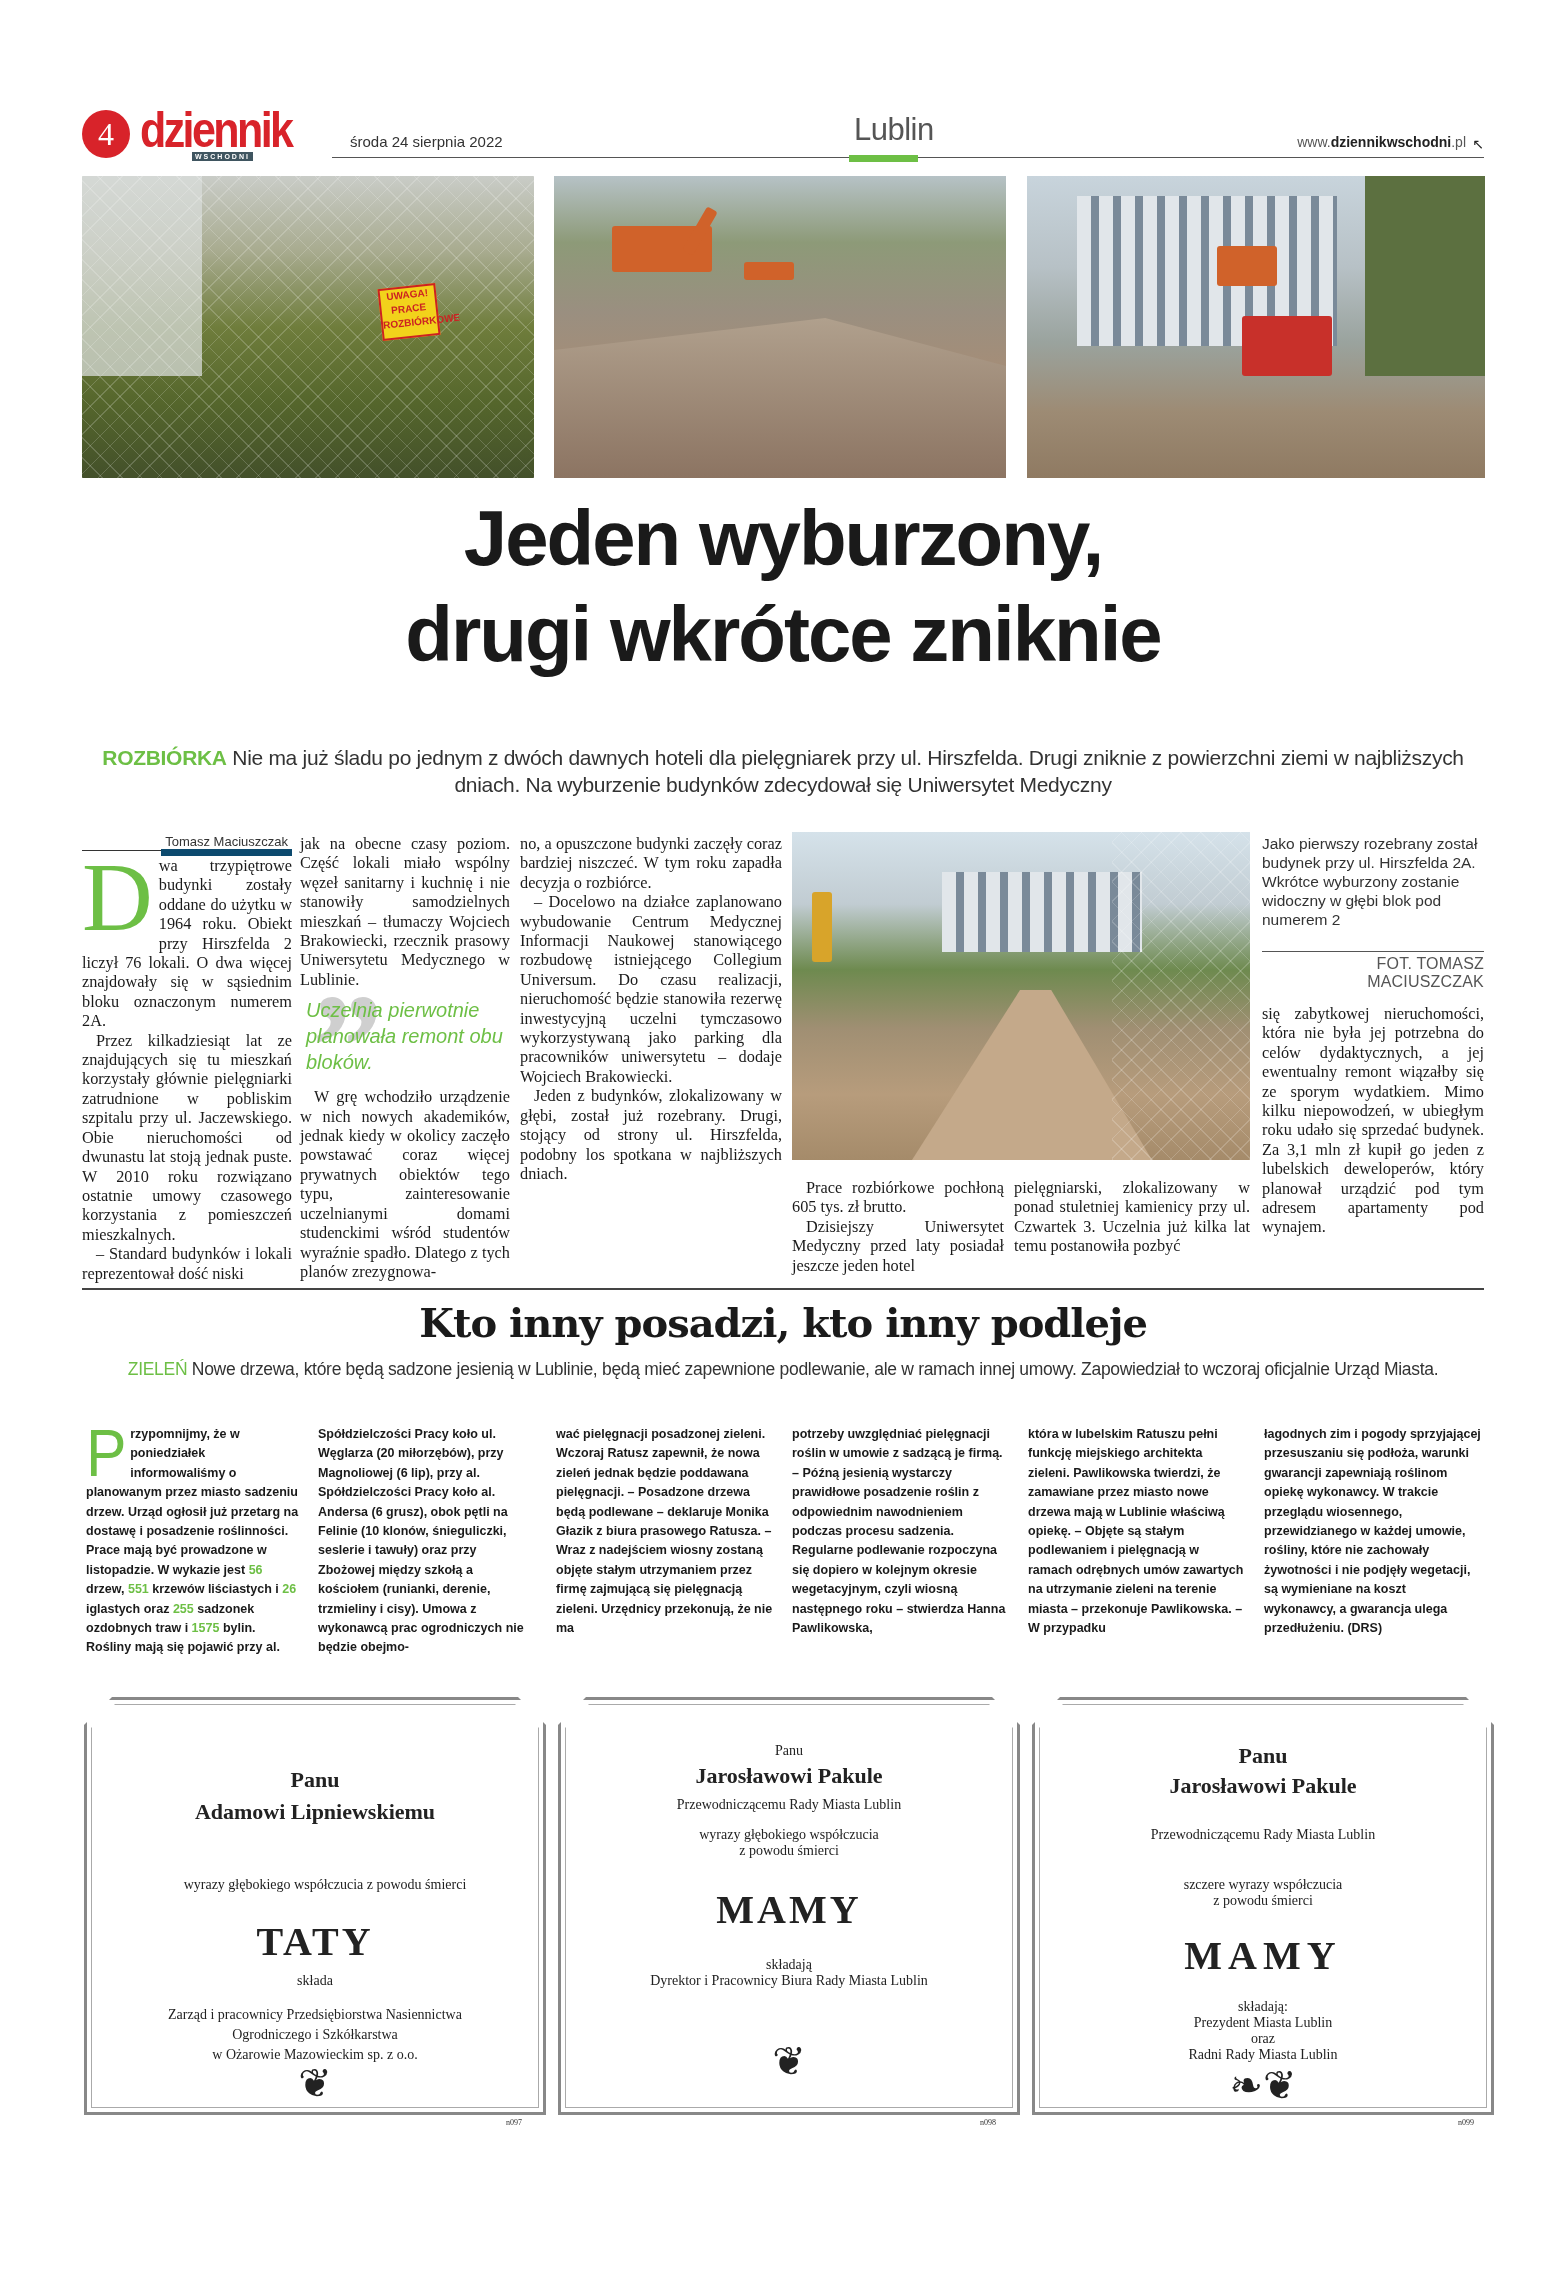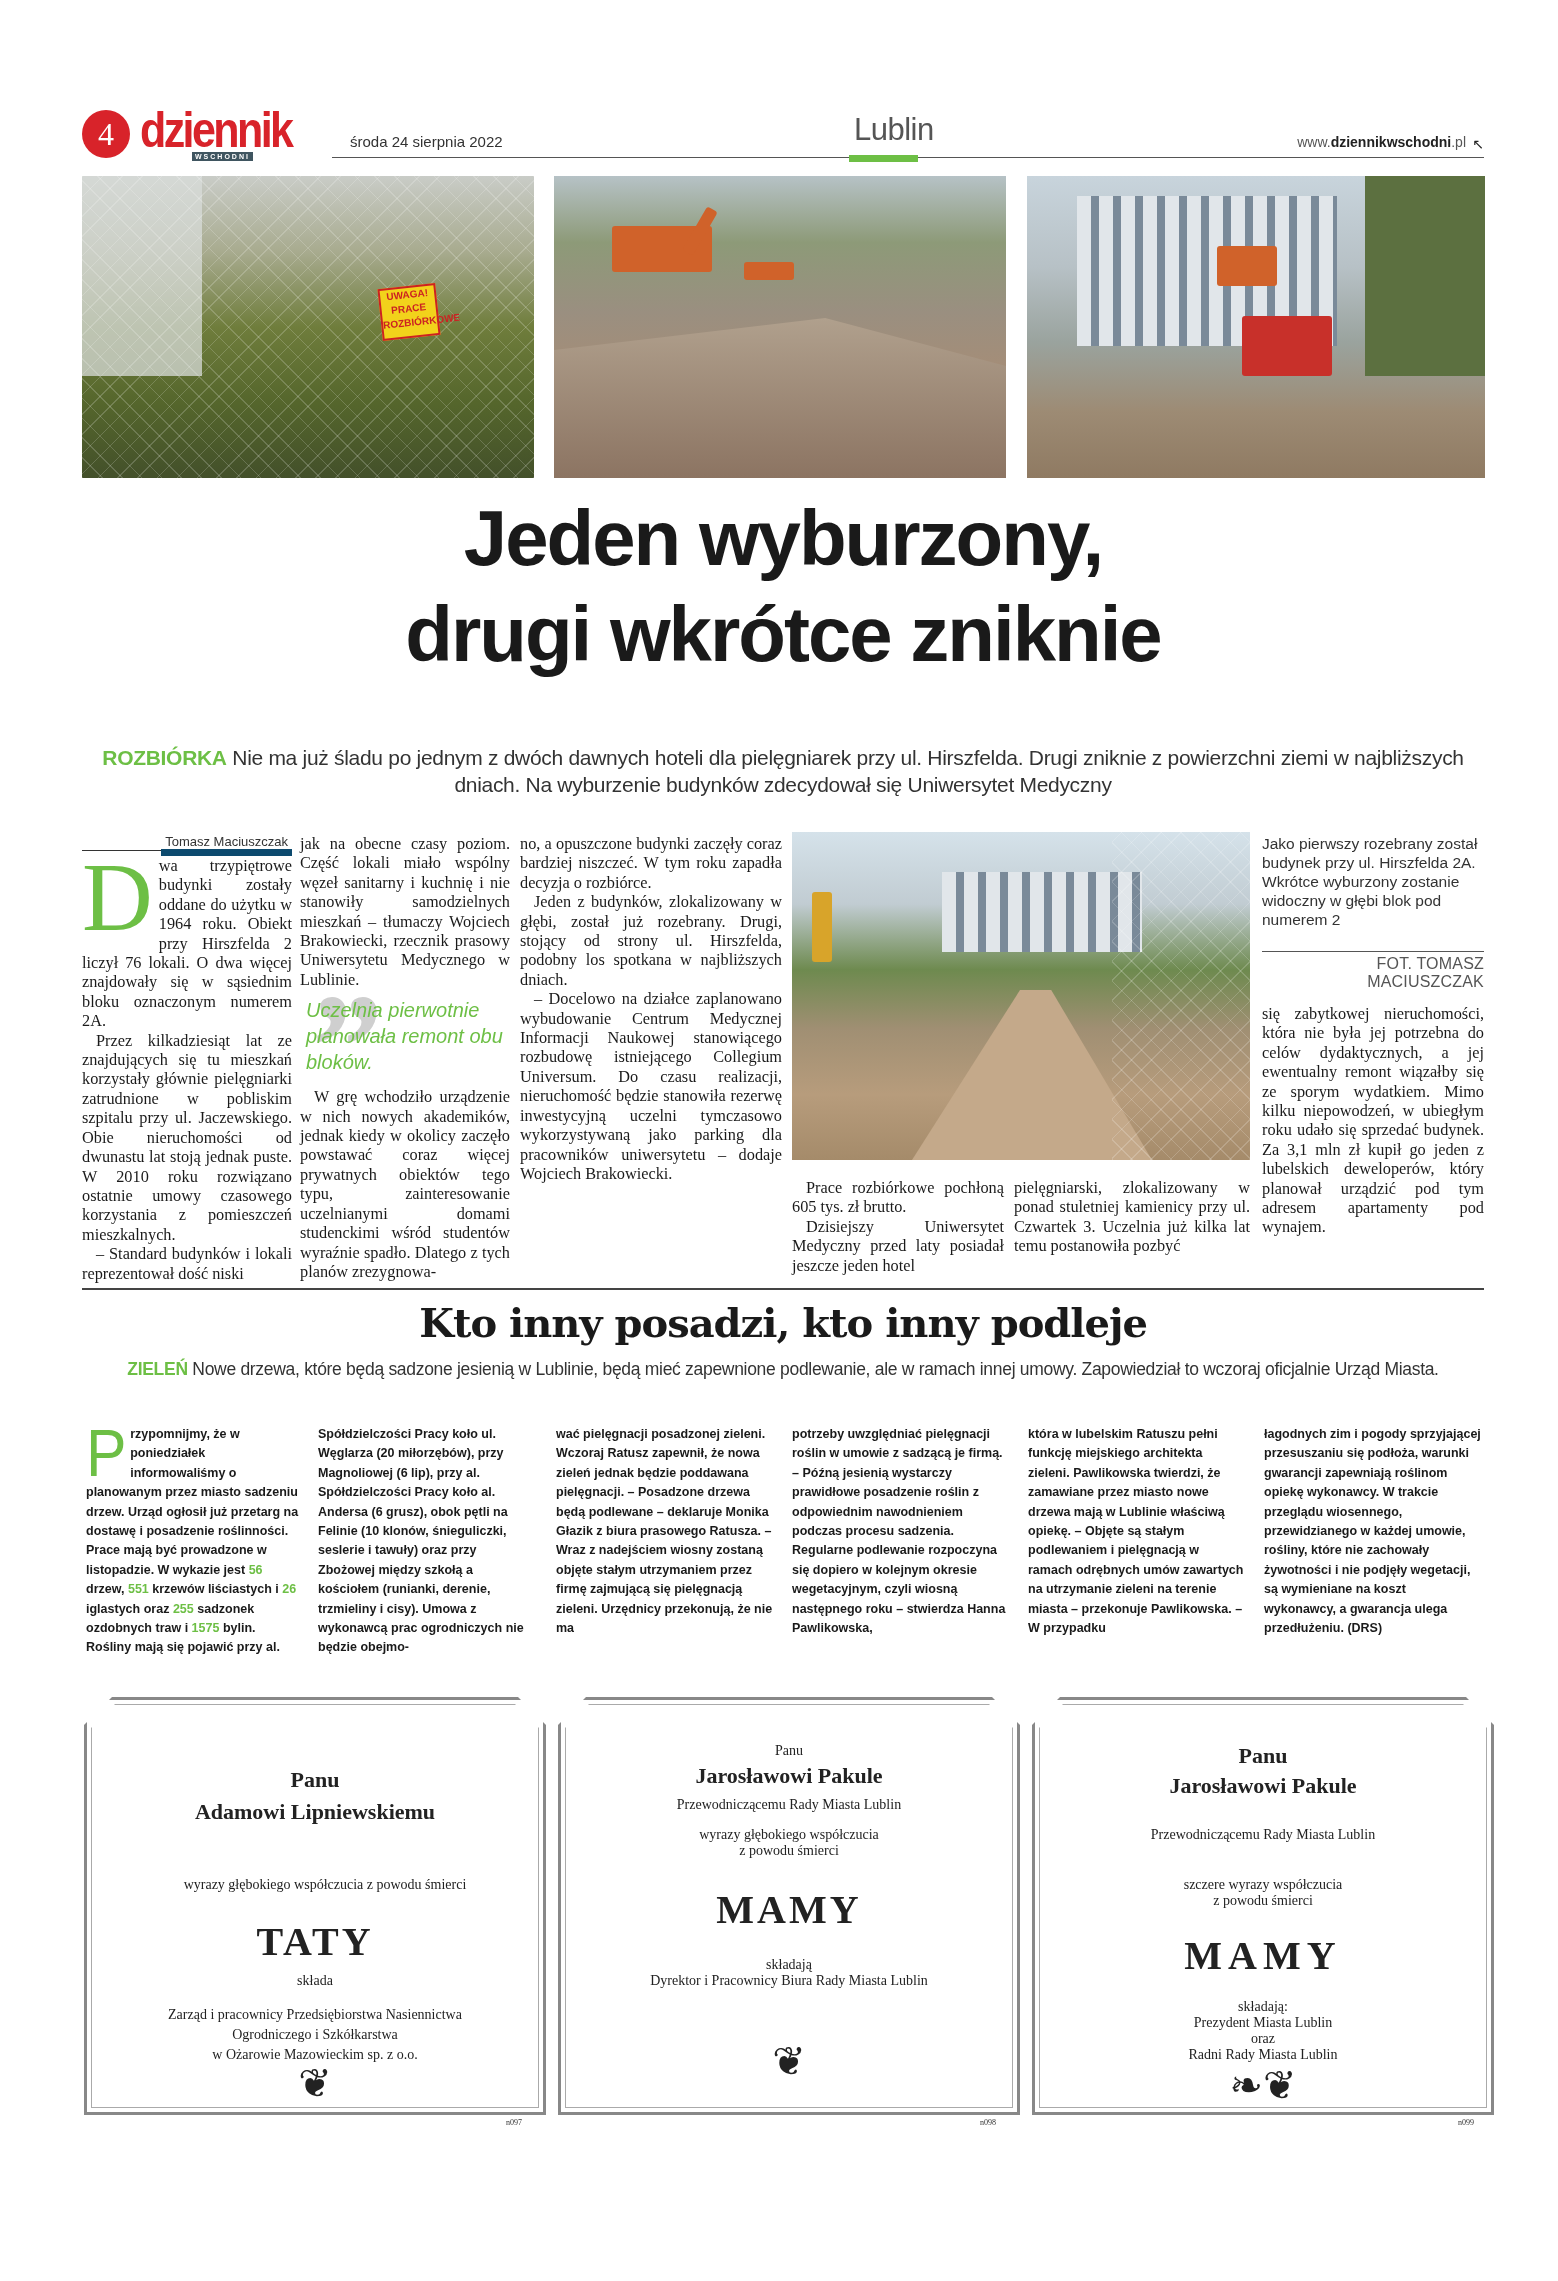--- a/index.html
+++ b/index.html
@@ -83,21 +83,21 @@
   .credit { position: absolute; left: 1262px; top: 955px; width: 222px; text-align: right;
             font-family: "Liberation Sans", sans-serif; font-size: 16px; color: #555; letter-spacing: 0.2px; }
 
   
   .divider { position: absolute; left: 82px; top: 1288px; width: 1402px; height: 2px; background: #444; }
   .headline2 { position: absolute; left: 82px; top: 1296px; width: 1402px; text-align: center;
                font-family: "DejaVu Serif", serif; font-weight: 700; font-size: 40px; line-height: 54px;
                letter-spacing: -1px; color: #1a1a1a; }
   .lead2 { position: absolute; left: 82px; top: 1358px; width: 1402px; text-align: center;
            font-family: "Liberation Sans", sans-serif; font-size: 17.5px; line-height: 22px; color: #333; letter-spacing: -0.3px; }
-  .lead2 .kicker { color: #6dbf45; font-weight: 700; }
+  .lead2 .kicker { color: #6dbf45; font-weight: 400; }
   .col2 { position: absolute; top: 1424px; width: 218px; font-family: "Liberation Sans", sans-serif;
           font-weight: 700; font-size: 13.6px; line-height: 19.4px; color: #1a1a1a; transform: scaleX(0.92);
           transform-origin: left top; }
   .col2 .num { color: #6dbf45; }
   .dropcap2 { float: left; font-family: "Liberation Sans", sans-serif; font-weight: 300; color: #6dbf45;
               font-size: 66px; line-height: 54px; margin: 2px 4px 0 0; }
 
   
   .obit { position: absolute; top: 1697px; width: 462px; height: 418px; border: 3px solid #888;
           clip-path: polygon(28px 0, calc(100% - 28px) 0, 100% 28px, 100% 100%, 0 100%, 0 28px);
@@ -165,22 +165,22 @@
   <p class="noindent">jak na obecne czasy poziom. Część lokali miało wspólny węzeł sanitarny i kuchnię i nie stanowiły samodzielnych mieszkań – tłumaczy Wojciech Brakowiecki, rzecznik prasowy Uniwersytetu Medycznego w Lublinie.</p>
   <div class="pullquote">
     <span class="quote-mark">”</span>
     <span class="q">Uczelnia pierwotnie planowała remont obu bloków.</span>
   </div>
   <p>W grę wchodziło urządzenie w nich nowych akademików, jednak kiedy w okolicy zaczęło powstawać coraz więcej prywatnych obiektów tego typu, zainteresowanie uczelnianymi domami studenckimi wśród studentów wyraźnie spadło. Dlatego z tych planów zrezygnowa-</p>
 </div>
 
 <div class="col" style="left:520px;top:834px;width:262px;">
   <p class="noindent">no, a opuszczone budynki zaczęły coraz bardziej niszczeć. W tym roku zapadła decyzja o rozbiórce.</p>
+  <p>– Docelowo na działce zaplanowano wybudowanie Centrum Medycznej Informacji Naukowej stanowiącego rozbudowę istniejącego Collegium Universum. Do czasu realizacji, nieruchomość będzie stanowiła rezerwę inwestycyjną uczelni tymczasowo wykorzystywaną jako parking dla pracowników uniwersytetu – dodaje Wojciech Brakowiecki.</p>
   <p>Jeden z budynków, zlokalizowany w głębi, został już rozebrany. Drugi, stojący od strony ul. Hirszfelda, podobny los spotkana w najbliższych dniach.</p>
-  <p>– Docelowo na działce zaplanowano wybudowanie Centrum Medycznej Informacji Naukowej stanowiącego rozbudowę istniejącego Collegium Universum. Do czasu realizacji, nieruchomość będzie stanowiła rezerwę inwestycyjną uczelni tymczasowo wykorzystywaną jako parking dla pracowników uniwersytetu – dodaje Wojciech Brakowiecki.</p>
 </div>
 
 <div class="photo photo-main">
   <div class="building" style="left:150px;top:40px;width:200px;height:80px;"></div>
   <div class="excavator" style="left:20px;top:60px;width:20px;height:70px;background:#d8a42a;"></div>
   <div class="road"></div>
   <div class="fence" style="left:320px;"></div>
 </div>
 
 <div class="col" style="left:792px;top:1178px;width:212px;">

